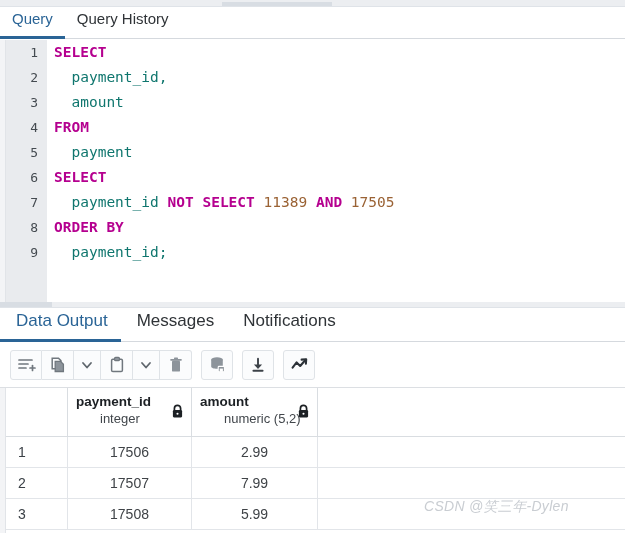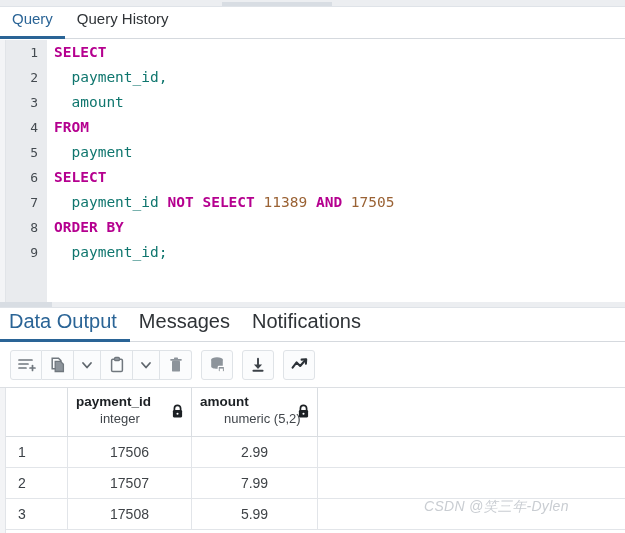--- a/index.html
+++ b/index.html
@@ -68,21 +68,21 @@
   }
   .out-strip .ghost2 {
     position:absolute; left:0px; top:0px; width:52px; height:5px;
     background:#d8dde3;
   }
   .outtabs {
     position:absolute; left:0; top:308px; width:625px; height:34px;
     background:#ffffff; border-bottom:1px solid #d5d9de;
     display:flex; align-items:flex-end;
   }
-  .outtabs .tab { font-size:20px; padding:3px 13px 7px 9px; }
+  .outtabs .tab { font-size:17px; padding:3px 13px 7px 16px; }
 
   
   .restoolbar {
     position:absolute; left:0; top:342px; width:625px; height:46px;
     background:#ffffff; border-bottom:1px solid #dcdfe3;
     display:flex; align-items:center; padding-left:10px;
   }
   .btn {
     width:32px; height:30px; border:1px solid #dfe3e7; background:#fbfcfd;
     display:flex; align-items:center; justify-content:center;

